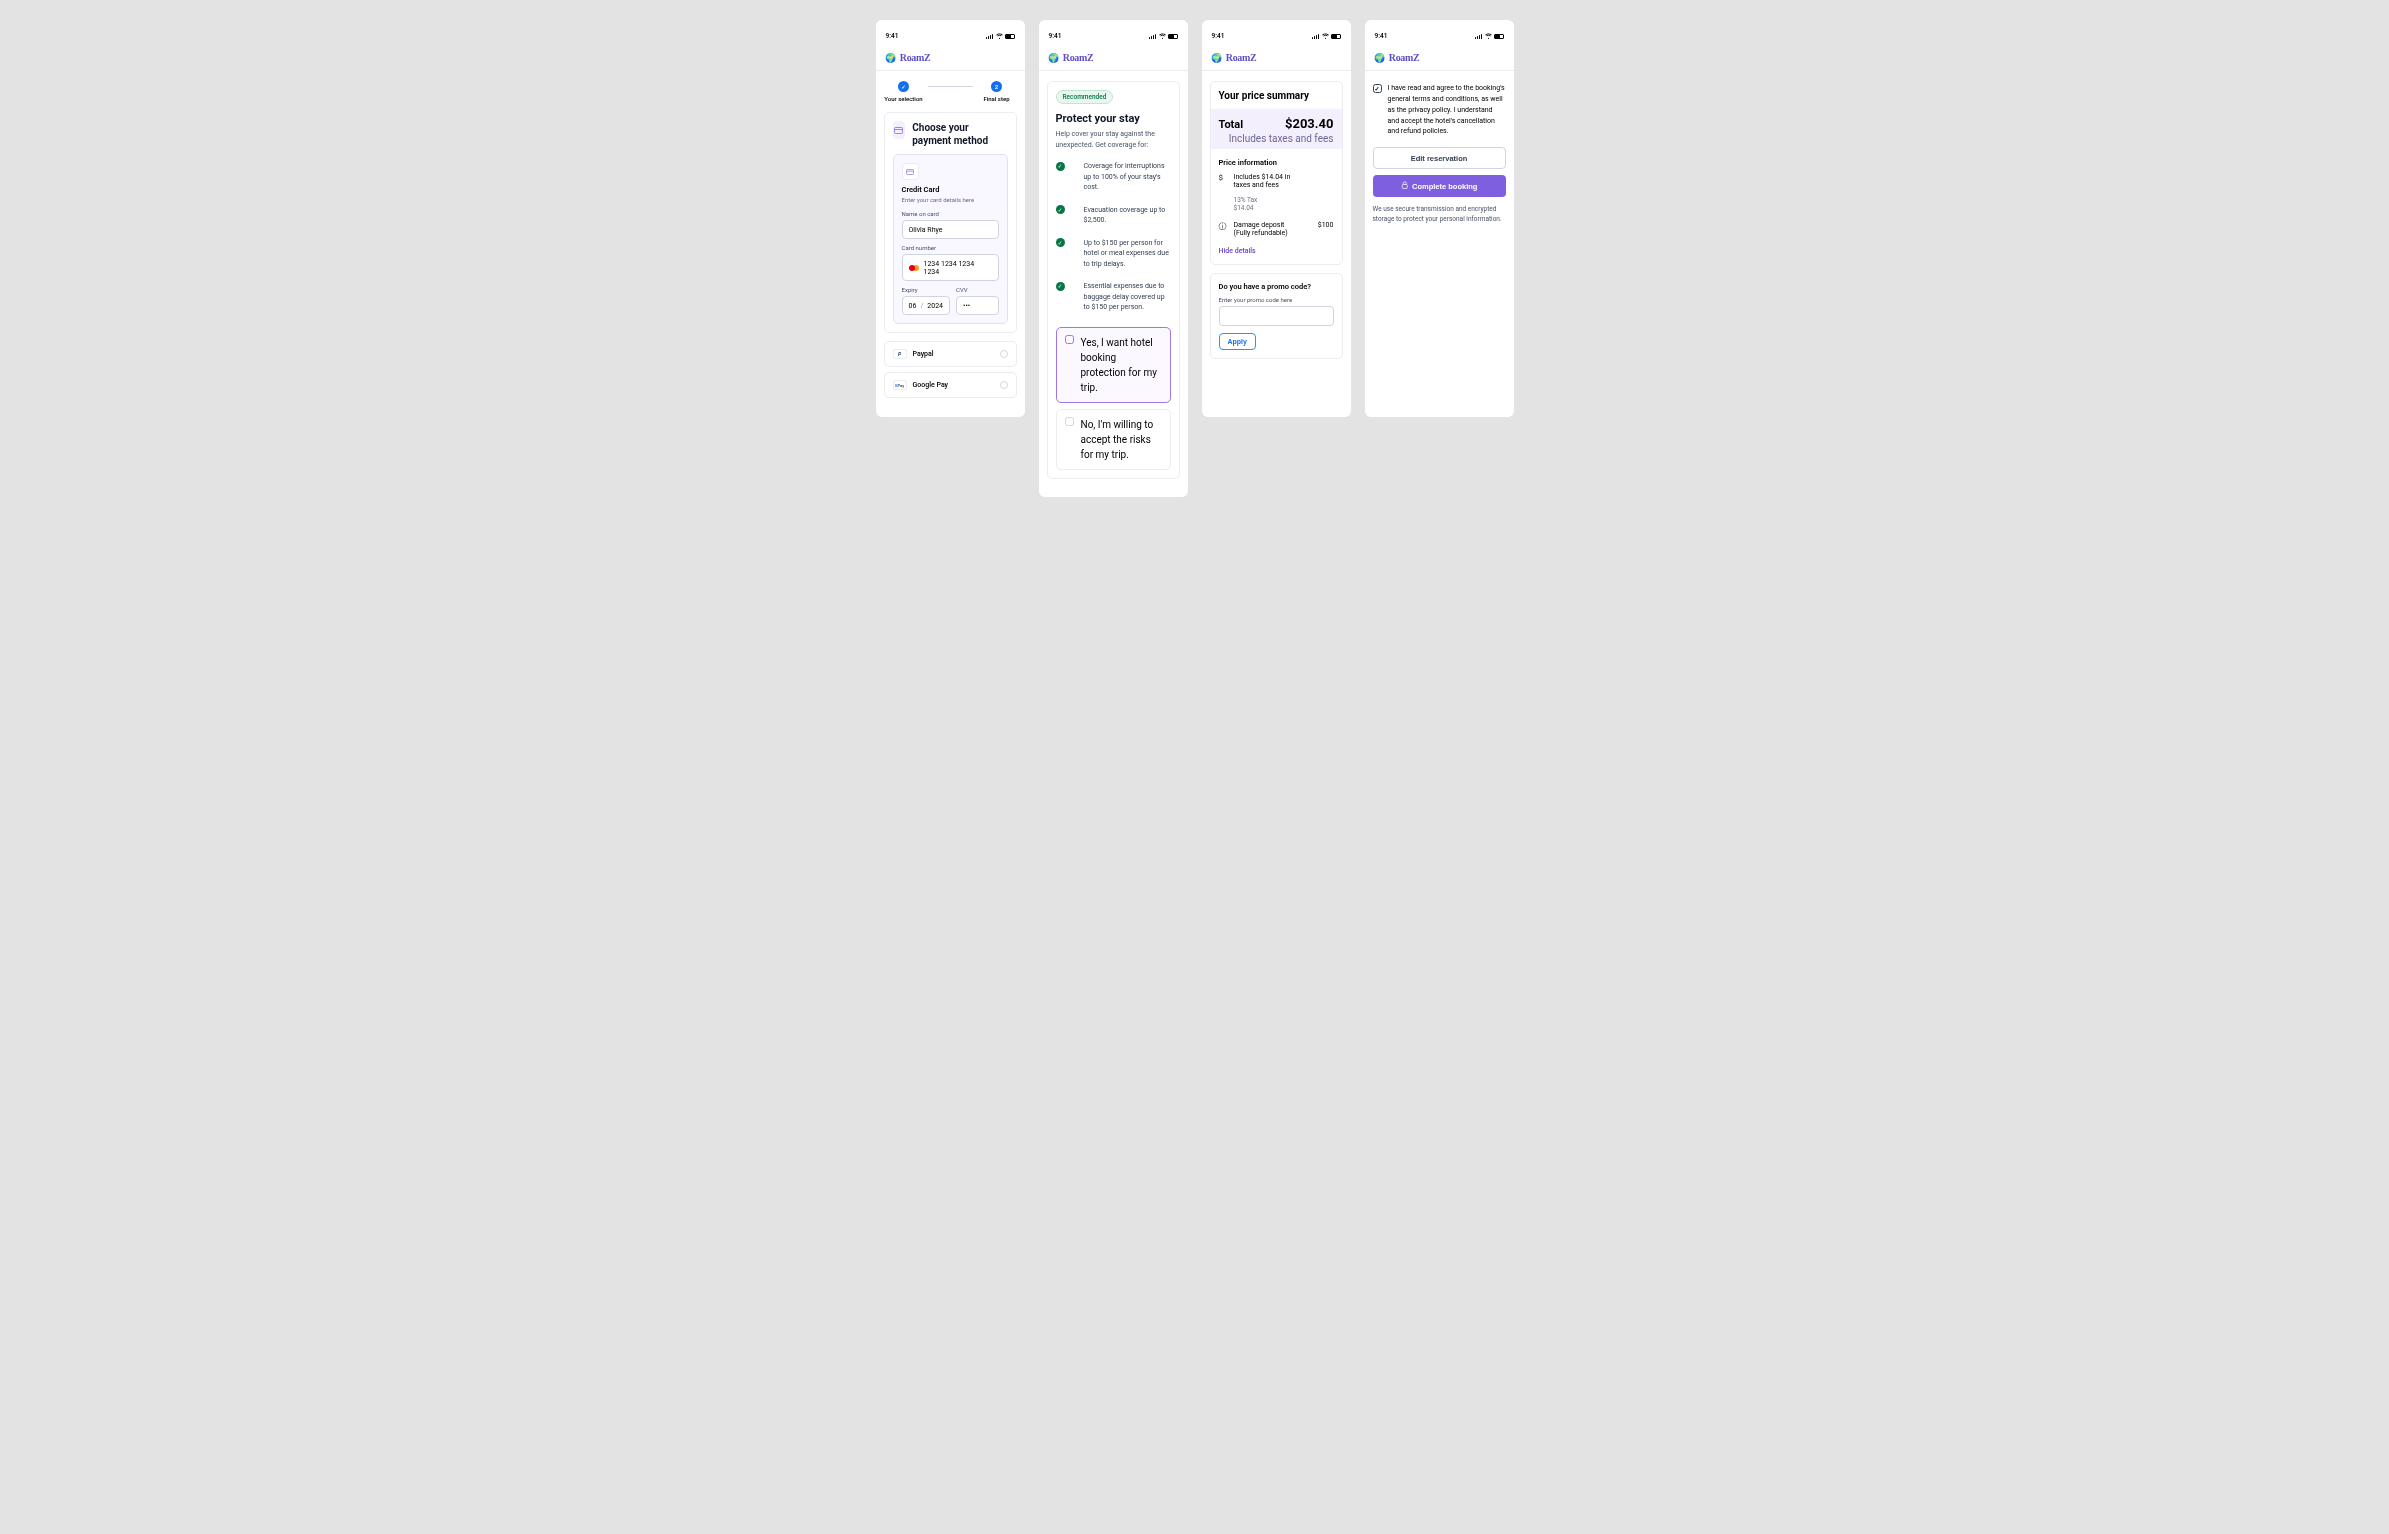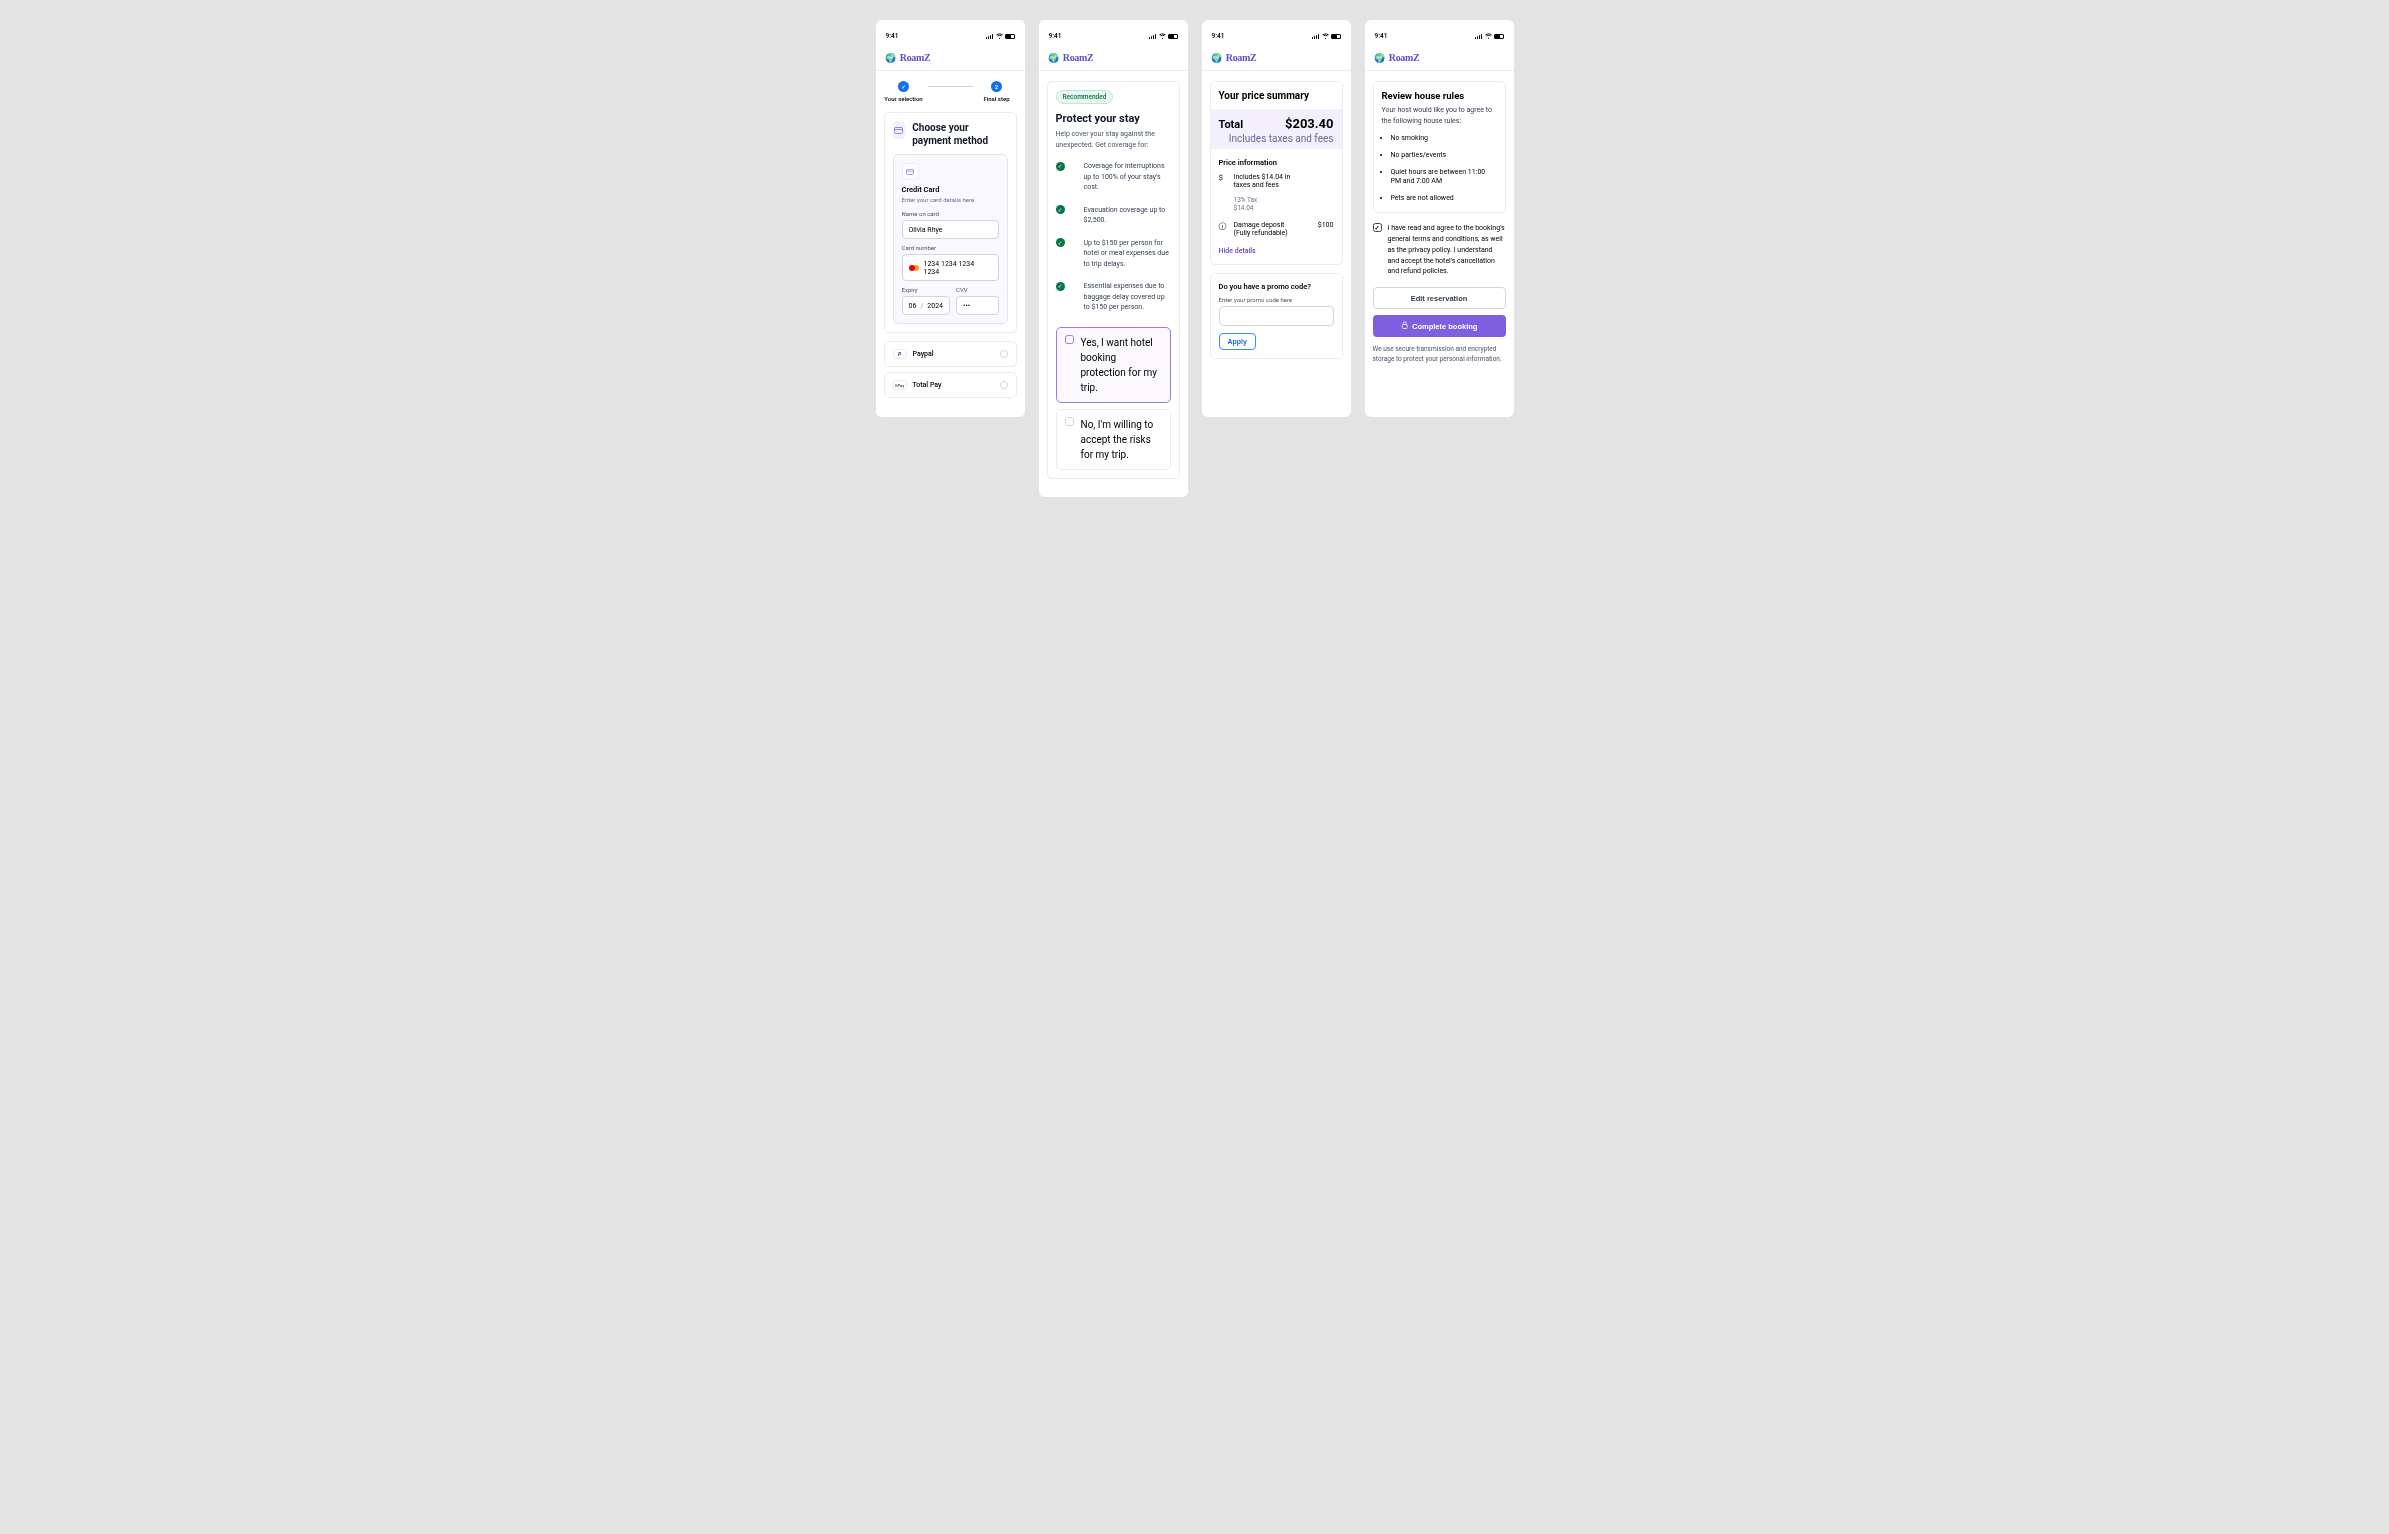--- a/index.html
+++ b/index.html
@@ -283,21 +283,21 @@
     <div class="pay-option">
       <div class="mini-brand" style="color:#253b80;font-style:italic;">P</div>
       <span class="pay-option-label">Paypal</span>
       <span class="radio-right"></span>
     </div>
 
     <div class="pay-option">
       <div class="mini-brand">
           <span style="font-size:4px;"><span style="color:#4285f4;">G</span><span style="color:#555;">Pay</span></span>
         </div>
-      <span class="pay-option-label">Total Pay</span>
+      <span class="pay-option-label">Google Pay</span>
       <span class="radio-right"></span>
     </div>
   </div>
 </div>
 
 <div class="phone">
   <div class="status-bar">
     <span>9:41</span>
     <div class="status-icons">
       <div class="signal">
@@ -440,30 +440,20 @@
       <div class="batt">
           <i></i>
         </div>
     </div>
   </div>
   <div class="app-header">
     <span class="logo-emoji">🌍</span>
     <span class="logo-text">RoamZ</span>
   </div>
   <div class="content">
-    <div class="card">
-      <div class="rules-h">Review house rules</div>
-      <div class="rules-sub">Your host would like you to agree to the following house rules:</div>
-      <ul class="rules">
-        <li>No smoking</li>
-        <li>No parties/events</li>
-        <li>Quiet hours are between 11:00 PM and 7:00 AM</li>
-        <li>Pets are not allowed</li>
-      </ul>
-    </div>
 
     <div class="agree-row">
       <div class="agree-check">✓</div>
       <div class="agree-text">I have read and agree to the booking's general terms and conditions, as well as the privacy policy. I understand and accept the hotel's cancellation and refund policies.</div>
     </div>
 
     <button class="btn-secondary">Edit reservation</button>
     <button class="btn-primary">
       <span>
         <svg width="7.5" height="8" viewBox="0 0 15 16" fill="none">

